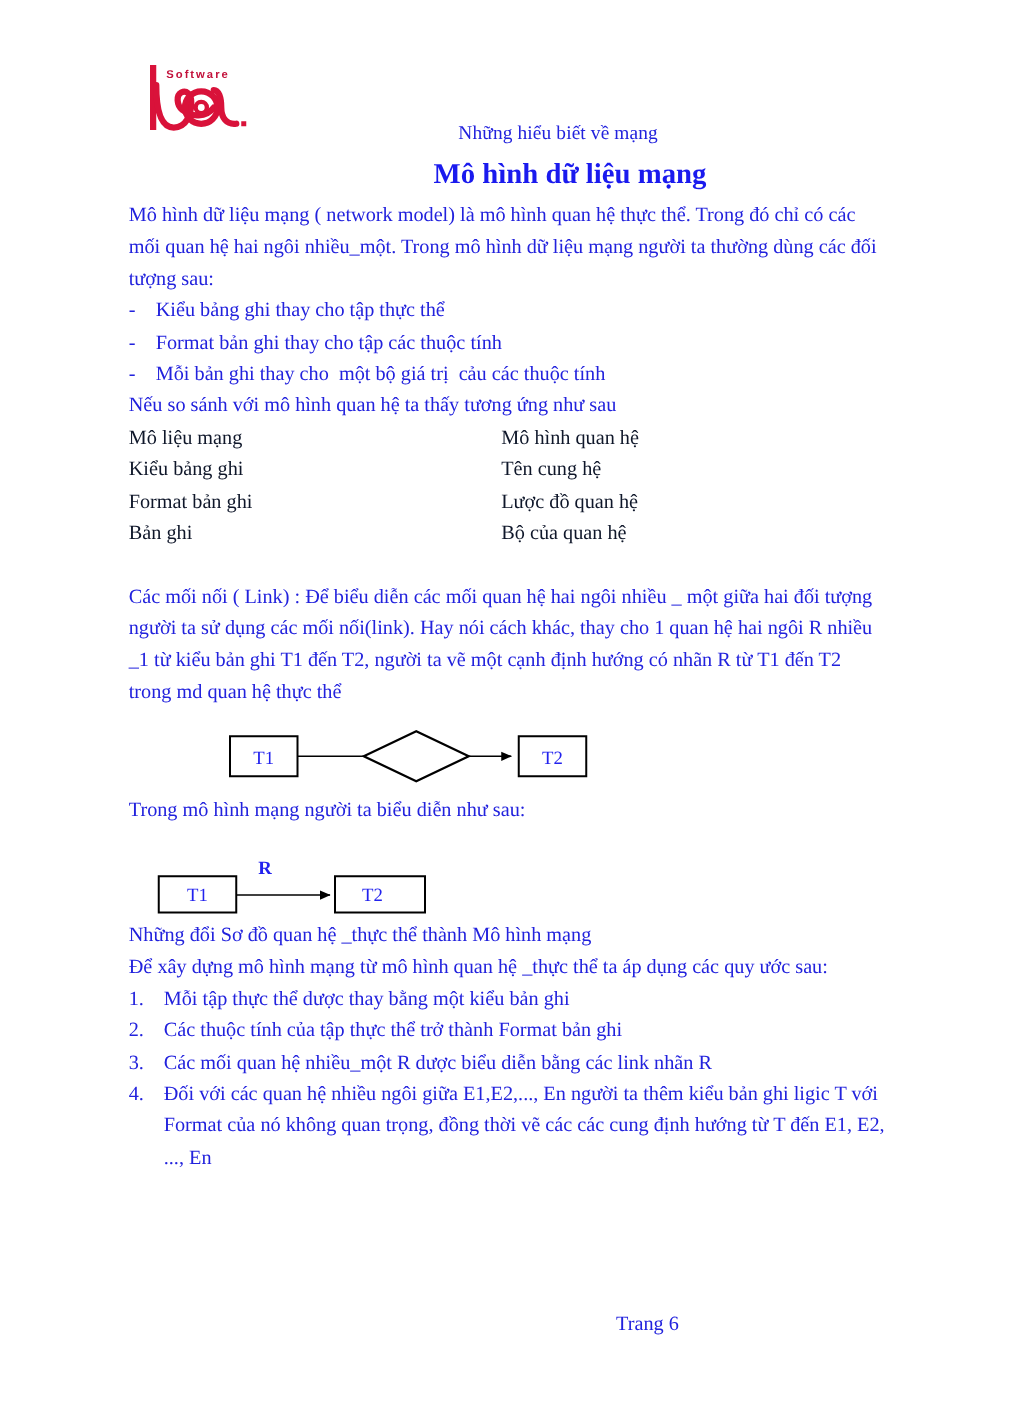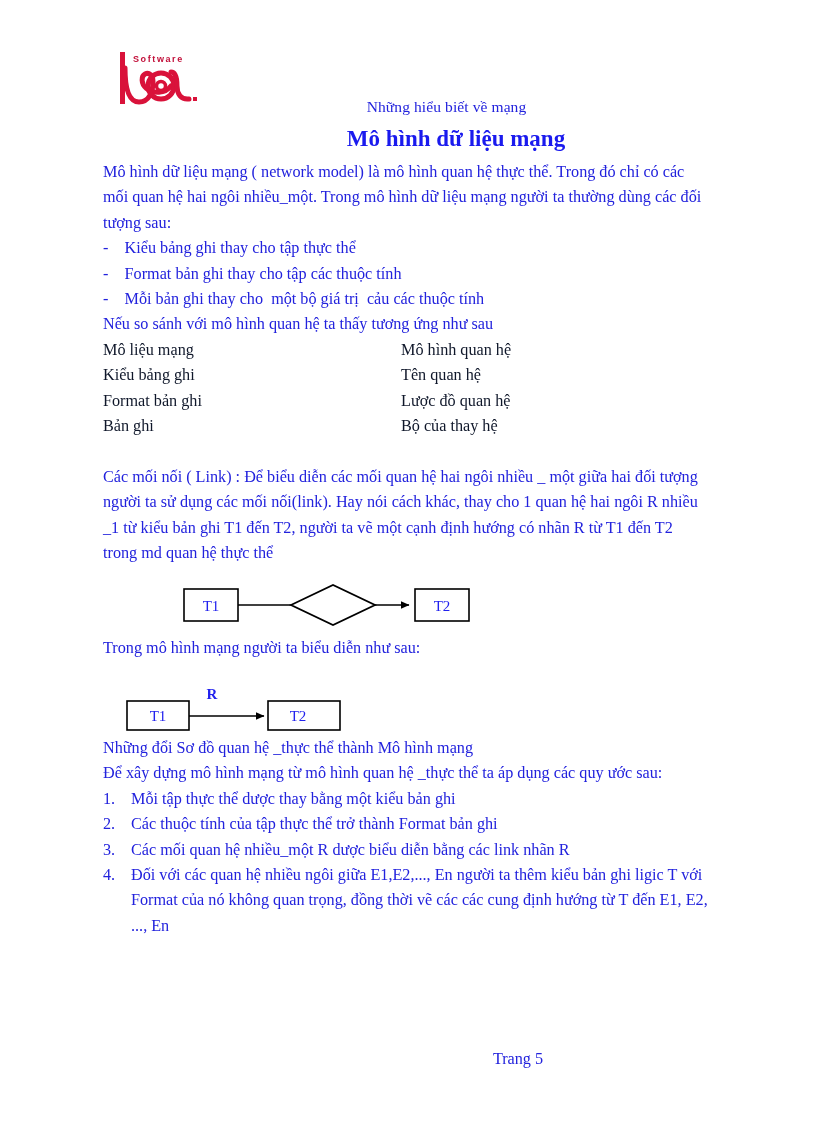--- a/index.html
+++ b/index.html
@@ -191,29 +191,29 @@
     <p class="para">Nếu so sánh với mô hình quan hệ ta thấy tương ứng như sau</p>
 
     <table class="cmp-table">
       <tbody>
         <tr>
           <td class="col-a">Mô  liệu mạng</td>
           <td>Mô hình quan hệ</td>
         </tr>
         <tr>
           <td class="col-a">Kiểu bảng ghi</td>
-          <td>Tên quan hệ</td>
+          <td>Tên cung hệ</td>
         </tr>
         <tr>
           <td class="col-a">Format bản ghi</td>
           <td>Lược đồ quan hệ</td>
         </tr>
         <tr>
           <td class="col-a">Bản ghi</td>
-          <td>Bộ của thay hệ</td>
+          <td>Bộ của quan hệ</td>
         </tr>
       </tbody>
     </table>
 
     <div class="spacer-lg"></div>
 
     <p class="para">Các mối nối ( Link) : Để biểu diễn các mối quan hệ hai ngôi nhiều _ một giữa hai đối tượng người ta sử dụng các mối nối(link). Hay nói cách khác, thay cho 1 quan hệ hai ngôi R nhiều _1 từ kiểu bản ghi T1 đến T2, người ta vẽ  một cạnh định hướng có nhãn R từ T1 đến T2 trong md quan hệ  thực thể</p>
 
     <div style="height:70px"></div>
 
@@ -289,16 +289,16 @@
       <line x1="63" y1="33" x2="138" y2="33" stroke="#000000" stroke-width="1.3" marker-end="url(#arrowB)"></line>
 
       <g>
         <rect x="142" y="18" width="72" height="29" fill="#ffffff" stroke="#000000" stroke-width="1.6"></rect>
         <text class="node-label" x="172" y="38" text-anchor="middle">T2</text>
       </g>
     </svg>
   </div>
 
   <div class="doc-footer">
-    <span class="ftr-inner">Trang 5</span>
+    <span class="ftr-inner">Trang 6</span>
   </div>
 
 </div>
 
 </body></html>

